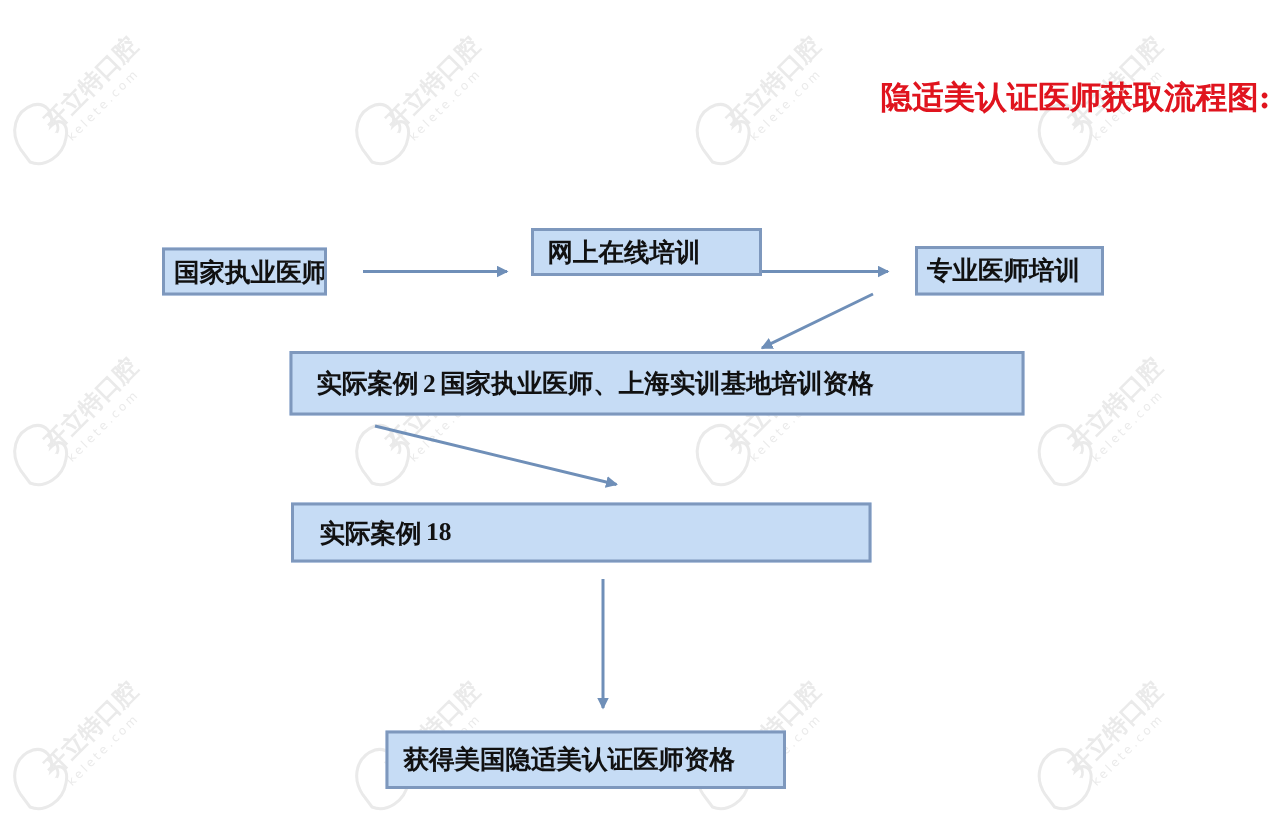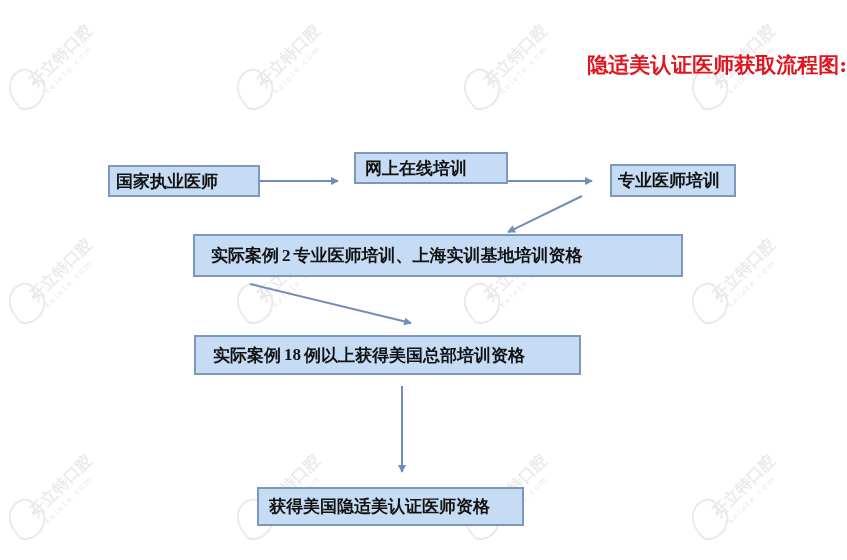--- a/index.html
+++ b/index.html
@@ -35,21 +35,21 @@
       border: 2px solid #7e98bd;
       color: #111111;
       font-weight: bold;
       display: flex;
       align-items: center;
       white-space: nowrap;
       overflow: hidden;
     }
     .box .txt { display: inline-block; }
     .box .num { font-family: "Liberation Serif", serif; font-weight: bold; margin: 0 3px; }
-    #b1 { left: 108px; top: 165px; width: 152px; height: 32px; font-size: 17px; padding-left: 6px; }
+    #b1 { left: 108px; top: 165px; width: 110px; height: 32px; font-size: 17px; padding-left: 6px; }
     #b2 { left: 354px; top: 152px; width: 154px; height: 32px; font-size: 17px; padding-left: 9px; }
     #b3 { left: 610px; top: 164px; width: 126px; height: 33px; font-size: 17px; padding-left: 6px; }
     #b4 { left: 193px; top: 234px; width: 490px; height: 43px; font-size: 17px; padding-left: 16px; }
     #b5 { left: 194px; top: 335px; width: 387px; height: 40px; font-size: 17px; padding-left: 17px; }
     #b6 { left: 257px; top: 487px; width: 267px; height: 39px; font-size: 17px; padding-left: 10px; }
 
     svg.arrows {
       position: absolute;
       left: 0; top: 0;
       width: 847px; height: 560px;
@@ -173,22 +173,21 @@
 </div>
 <div class="box" id="b2">
   <span class="txt">网上在线培训</span>
 </div>
 <div class="box" id="b3">
   <span class="txt">专业医师培训</span>
 </div>
 <div class="box" id="b4">
   <span class="txt">实际案例</span>
   <span class="txt num">2</span>
-  <span class="txt">专业医师培训、上海实训基地培训资格</span>
+  <span class="txt">国家执业医师、上海实训基地培训资格</span>
 </div>
 <div class="box" id="b5">
   <span class="txt">实际案例</span>
   <span class="txt num">18</span>
-  <span class="txt">例以上获得美国总部培训资格</span>
 </div>
 <div class="box" id="b6">
   <span class="txt">获得美国隐适美认证医师资格</span>
 </div>
 
 </body></html>

